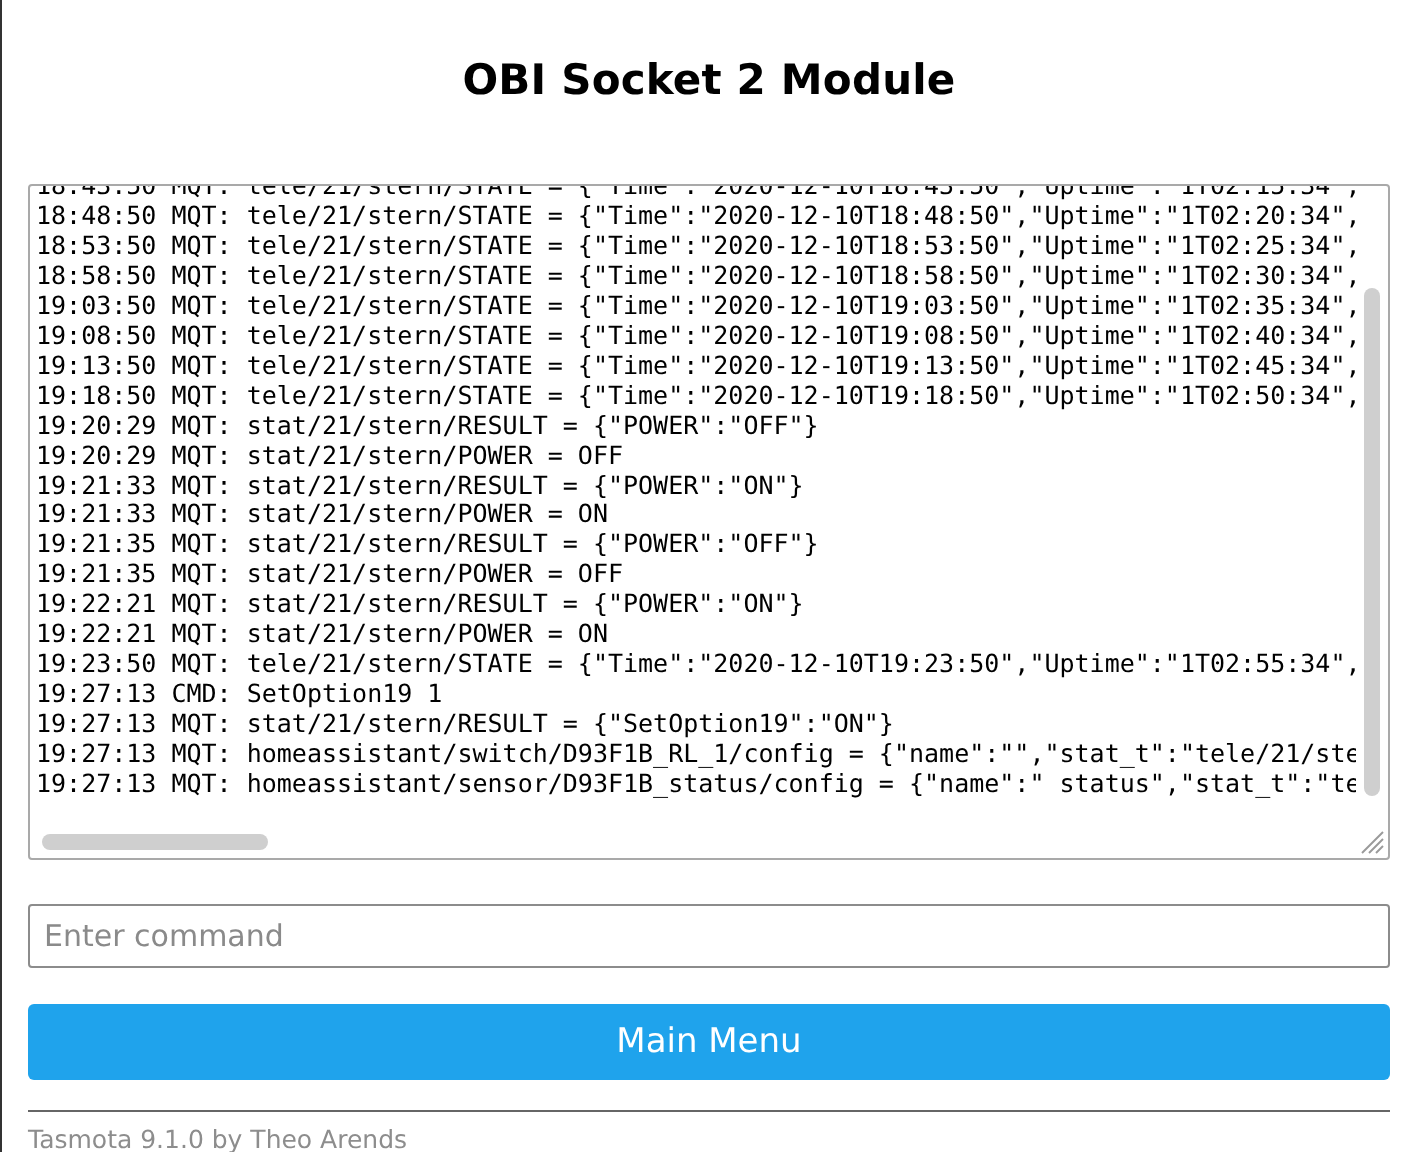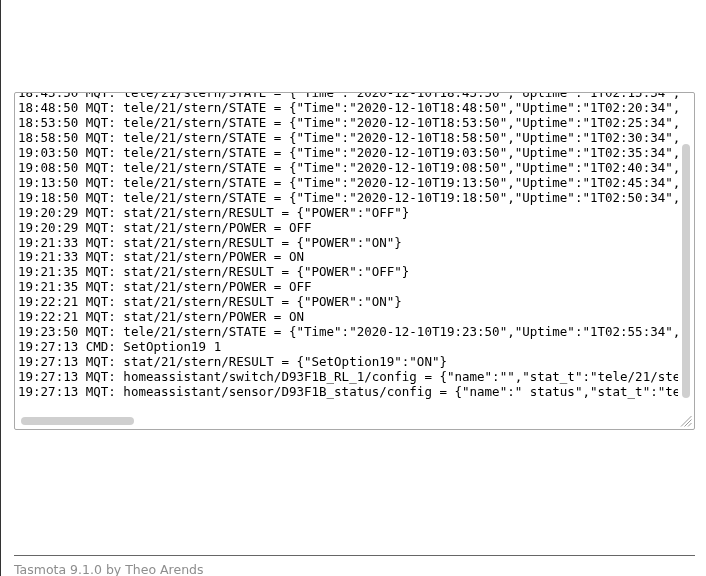--- a/index.html
+++ b/index.html
@@ -191,20 +191,21 @@
     color: #8d8d8d;
   }
 </style>
 </head>
 <body>
 
 <div class="page-edge-rule"></div>
 
 <div class="content">
 
+  <h1 class="page-title">OBI Socket 2 Module</h1>
 
   <div class="console-wrap">
     <div class="console">
       <div class="console-inner"><div class="log-line">18:43:50 MQT: tele/21/stern/STATE = {"Time":"2020-12-10T18:43:50","Uptime":"1T02:15:34","Up</div><div class="log-line">18:48:50 MQT: tele/21/stern/STATE = {"Time":"2020-12-10T18:48:50","Uptime":"1T02:20:34","Up</div><div class="log-line">18:53:50 MQT: tele/21/stern/STATE = {"Time":"2020-12-10T18:53:50","Uptime":"1T02:25:34","Up</div><div class="log-line">18:58:50 MQT: tele/21/stern/STATE = {"Time":"2020-12-10T18:58:50","Uptime":"1T02:30:34","Up</div><div class="log-line">19:03:50 MQT: tele/21/stern/STATE = {"Time":"2020-12-10T19:03:50","Uptime":"1T02:35:34","Up</div><div class="log-line">19:08:50 MQT: tele/21/stern/STATE = {"Time":"2020-12-10T19:08:50","Uptime":"1T02:40:34","Up</div><div class="log-line">19:13:50 MQT: tele/21/stern/STATE = {"Time":"2020-12-10T19:13:50","Uptime":"1T02:45:34","Up</div><div class="log-line">19:18:50 MQT: tele/21/stern/STATE = {"Time":"2020-12-10T19:18:50","Uptime":"1T02:50:34","Up</div><div class="log-line">19:20:29 MQT: stat/21/stern/RESULT = {"POWER":"OFF"}</div><div class="log-line">19:20:29 MQT: stat/21/stern/POWER = OFF</div><div class="log-line">19:21:33 MQT: stat/21/stern/RESULT = {"POWER":"ON"}</div><div class="log-line">19:21:33 MQT: stat/21/stern/POWER = ON</div><div class="log-line">19:21:35 MQT: stat/21/stern/RESULT = {"POWER":"OFF"}</div><div class="log-line">19:21:35 MQT: stat/21/stern/POWER = OFF</div><div class="log-line">19:22:21 MQT: stat/21/stern/RESULT = {"POWER":"ON"}</div><div class="log-line">19:22:21 MQT: stat/21/stern/POWER = ON</div><div class="log-line">19:23:50 MQT: tele/21/stern/STATE = {"Time":"2020-12-10T19:23:50","Uptime":"1T02:55:34","Up</div><div class="log-line">19:27:13 CMD: SetOption19 1</div><div class="log-line">19:27:13 MQT: stat/21/stern/RESULT = {"SetOption19":"ON"}</div><div class="log-line">19:27:13 MQT: homeassistant/switch/D93F1B_RL_1/config = {"name":"","stat_t":"tele/21/stern/</div><div class="log-line">19:27:13 MQT: homeassistant/sensor/D93F1B_status/config = {"name":" status","stat_t":"tele/</div></div>
 
       <div class="vscrollbar">
         <div class="vscroll-thumb" style="background: rgb(207, 207, 207);"></div>
       </div>
 
       <div class="hscrollbar">
@@ -214,19 +215,21 @@
       <div class="resize-grip">
         <svg width="14" height="14" viewBox="0 0 14 14" aria-hidden="true">
           <line x1="12.5" y1="2" x2="2" y2="12.5" stroke="#9a9a9a" stroke-width="1"></line>
           <line x1="12.5" y1="5.5" x2="5.5" y2="12.5" stroke="#9a9a9a" stroke-width="1"></line>
           <line x1="12.5" y1="9" x2="9" y2="12.5" stroke="#9a9a9a" stroke-width="1"></line>
         </svg>
       </div>
     </div>
   </div>
 
-
+  <input class="cmd-input" type="text" placeholder="Enter command" style="">
+
+  <button class="menu-button" style="background: rgb(31, 163, 236); color: rgb(255, 255, 255);">Main Menu</button>
 
   <hr class="footer-rule">
 
   <div class="footer-text" style="color: rgb(141, 141, 141);">Tasmota 9.1.0 by Theo Arends</div>
 
 </div>
 
 </body></html>

